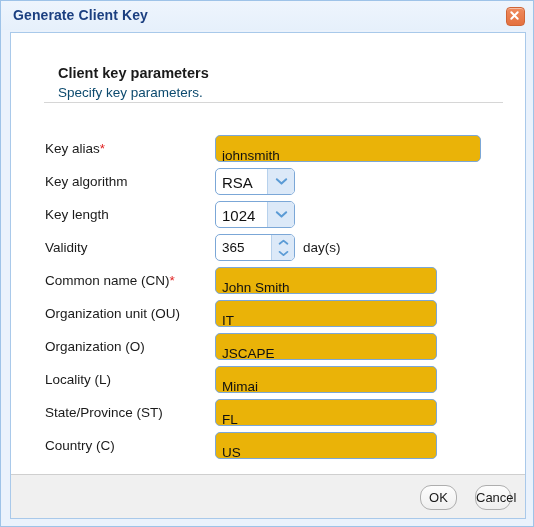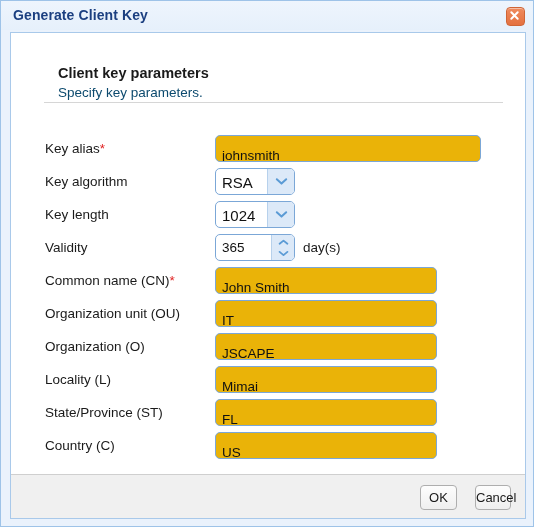--- a/index.html
+++ b/index.html
@@ -235,21 +235,21 @@
     height: 44px;
     background: #f0f0f0;
     border-top: 1px solid #cfcfcf;
   }
   .btn {
     position: absolute;
     top: 10px;
     box-sizing: border-box;
     height: 25px;
     border: 1px solid #aeaeae;
-    border-radius: 4px;
+    border-radius: 11px;
     background: linear-gradient(to bottom, #fdfdfd 0%, #efefef 100%);
     font-family: "Liberation Sans", sans-serif;
     font-size: 13px;
     color: #1a1a1a;
     cursor: pointer;
     padding: 0;
   }
   .btn-ok { right: 68px; width: 37px; }
   .btn-cancel { right: 14px; width: 36px; }
 </style>

